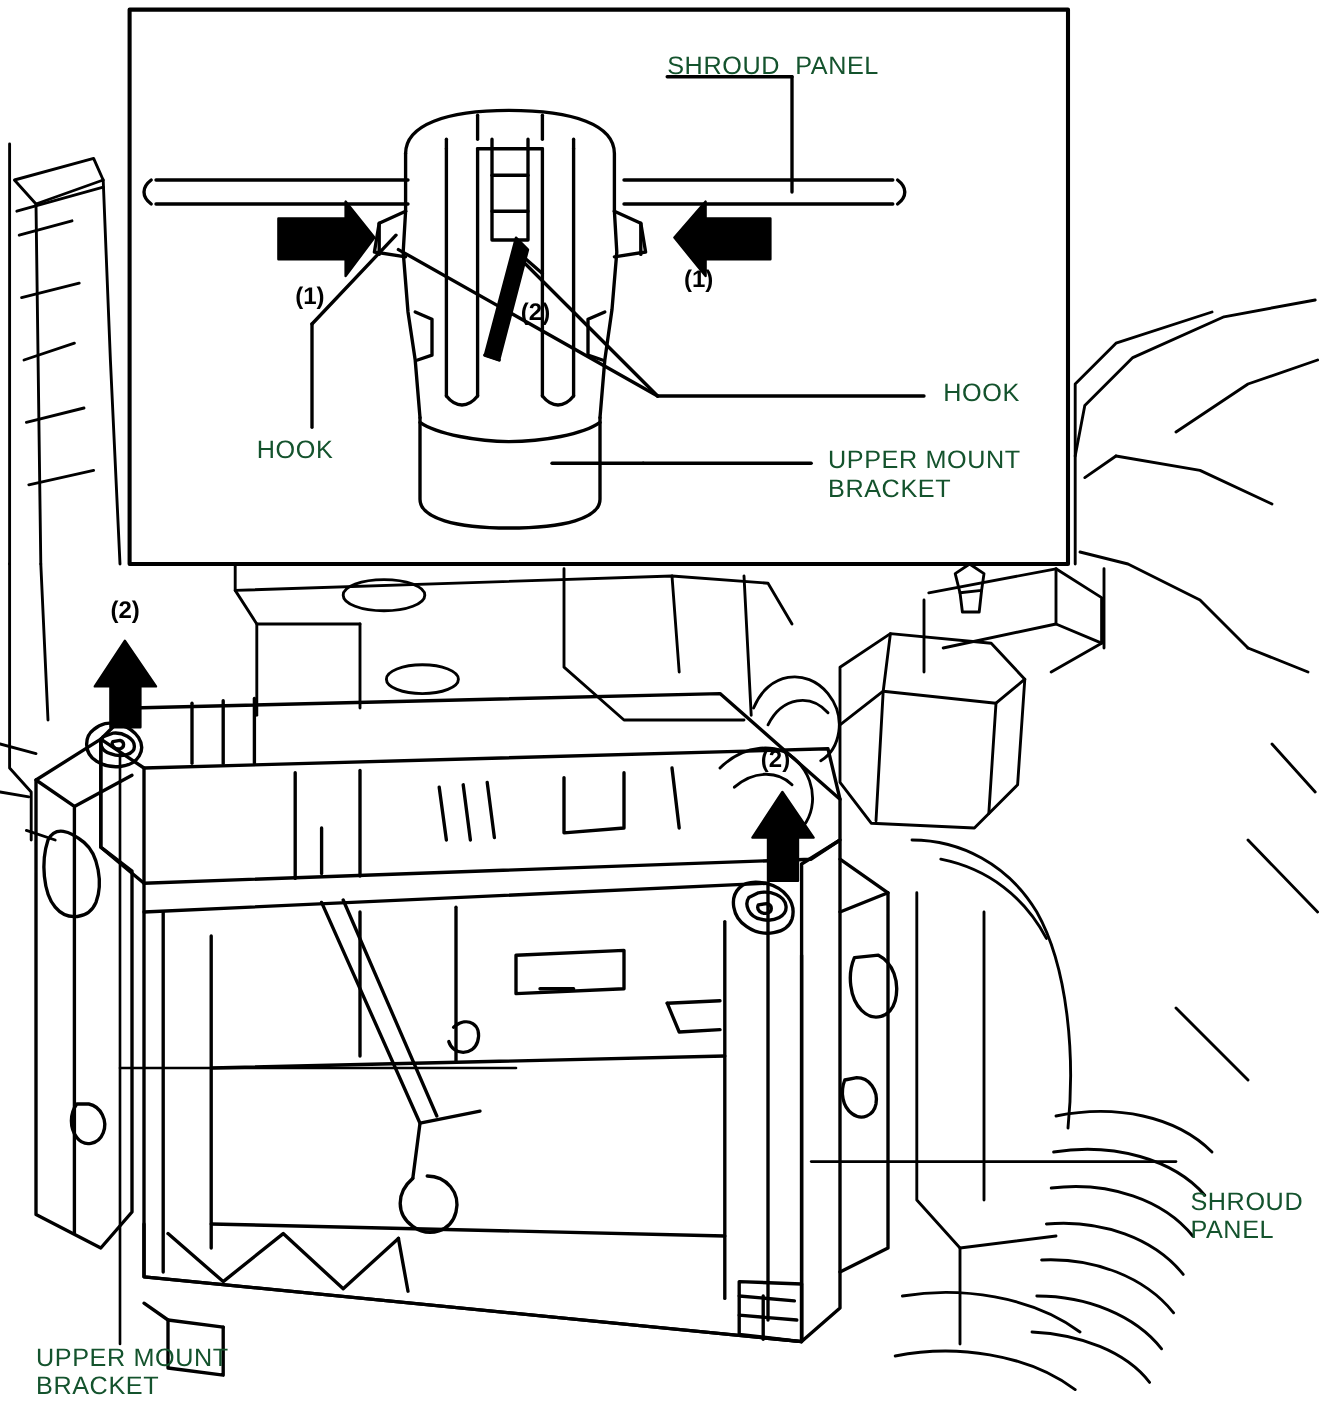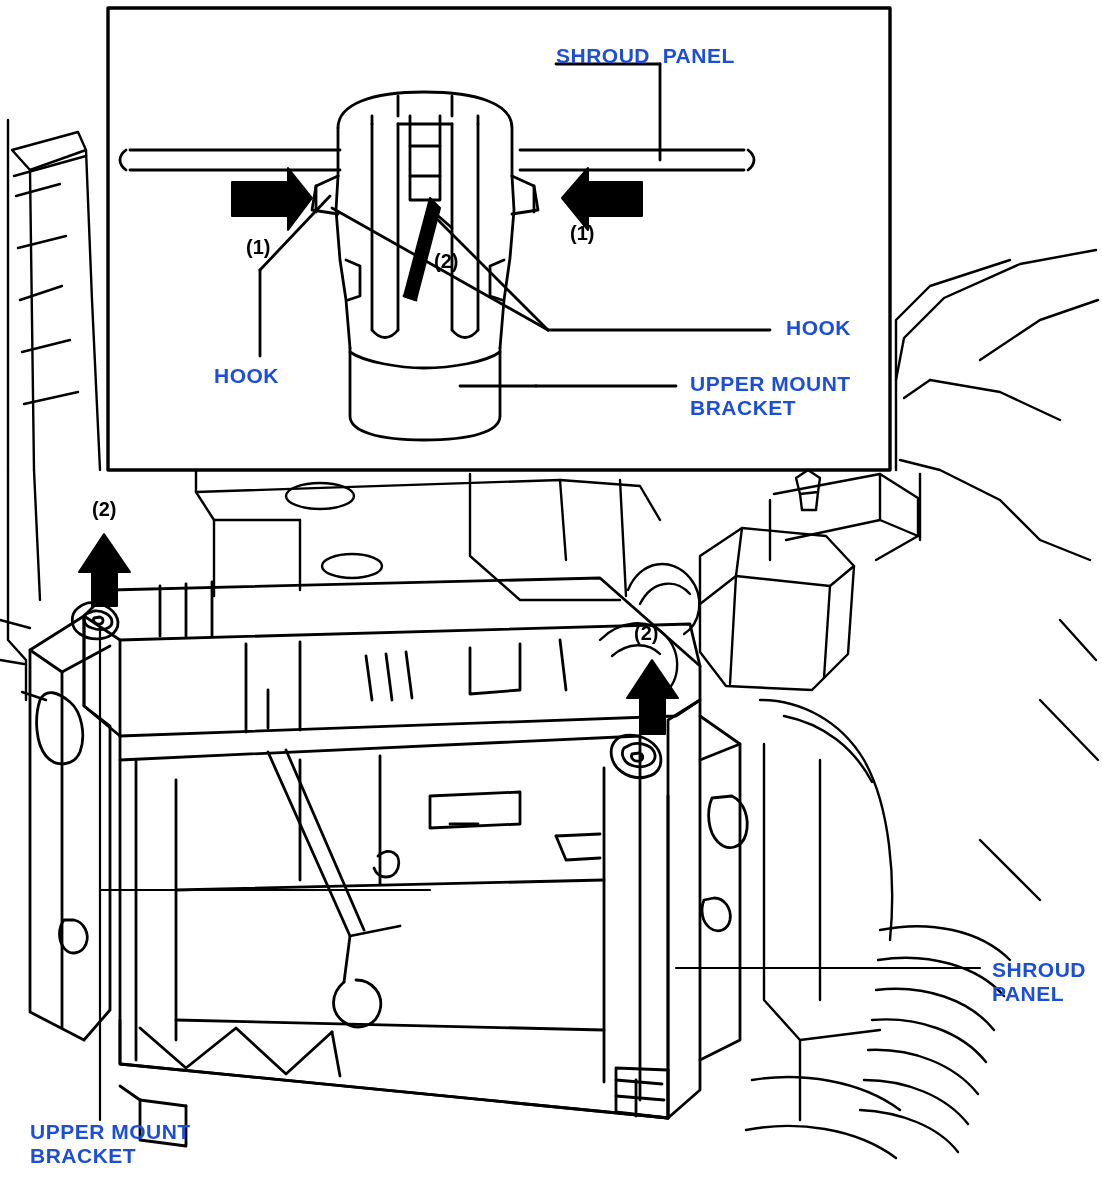--- a/index.html
+++ b/index.html
@@ -22,22 +22,22 @@
   }
   svg.diagram {
     display: block;
     width: 1102px;
     height: 1178px;
   }
   .lbl {
     position: absolute;
     font-family: "Liberation Sans", sans-serif;
     font-size: 21px;
-    font-weight: bold;
-    color: #1d4ed8;
+    font-weight: normal;
+    color: #14532d;
     letter-spacing: 0.5px;
     white-space: pre;
     line-height: 1.15;
   }
   .callout {
     position: absolute;
     font-family: "Liberation Sans", sans-serif;
     font-size: 20px;
     font-weight: bold;
     color: #000;
@@ -290,19 +290,19 @@
 
   <div class="lbl" style="left:214px; top:364px;">HOOK</div>
 
   <div class="lbl" style="left:690px; top:372px;">UPPER MOUNT
 BRACKET</div>
 
   <div class="callout" style="left:92px; top:498px;">(2)</div>
 
   <div class="callout" style="left:634px; top:622px;">(2)</div>
 
-  <div class="lbl" style="left:992px; top:958px;">SHROUD
+  <div class="lbl" style="left:992px; top:990px;">SHROUD
 PANEL</div>
 
   <div class="lbl" style="left:30px; top:1120px;">UPPER MOUNT
 BRACKET</div>
 
 </div>
 
 </body></html>

